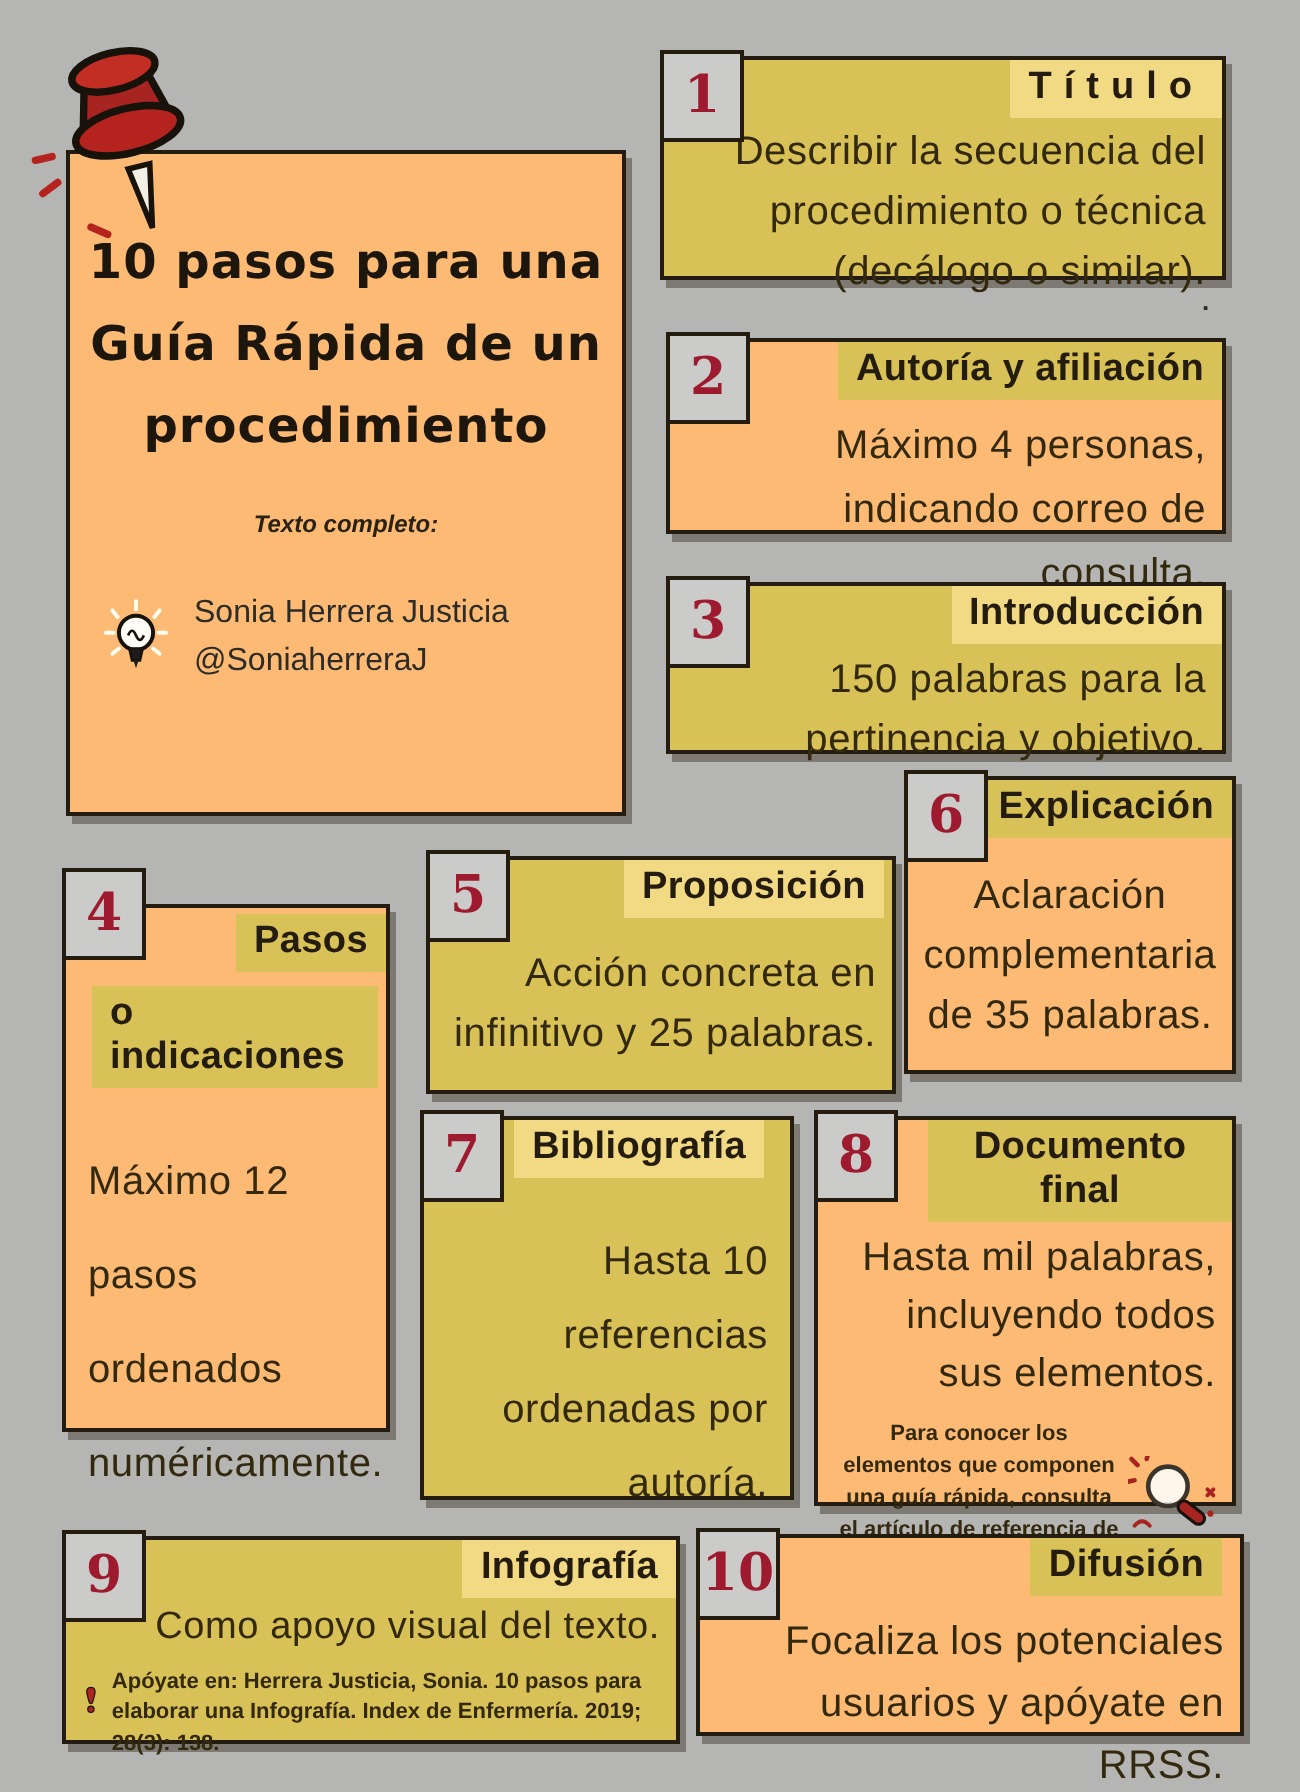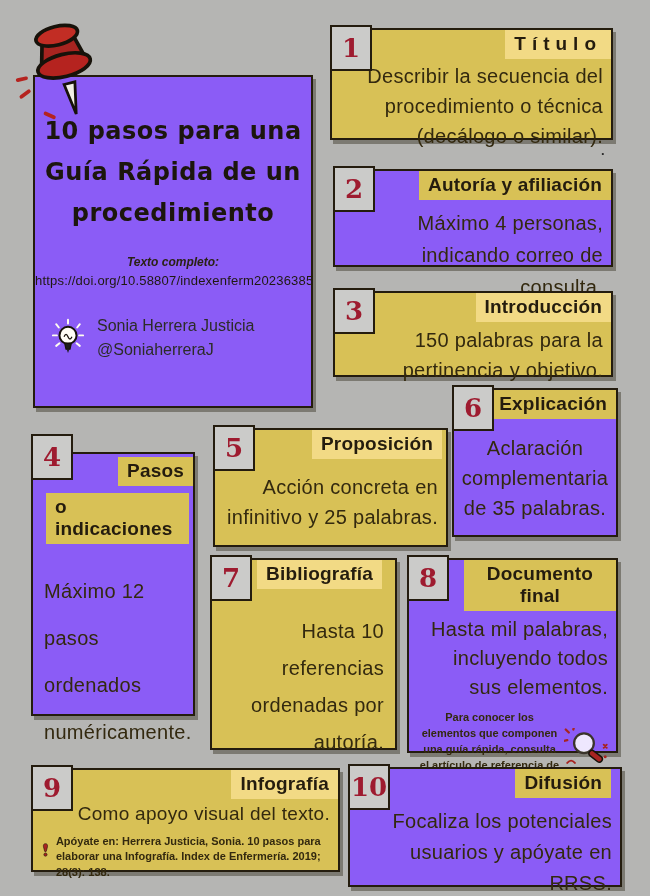--- a/index.html
+++ b/index.html
@@ -14,21 +14,21 @@
     overflow:hidden;
     margin:0 auto;
   }
   .card{
     position:absolute;
     border:2px solid #241c0e;
     box-shadow:3px 4px 0 rgba(55,50,35,.45);
     box-sizing:border-box;
   }
   .dark{background:#d8c156;}
-  .light{background:#8b5cf6;}
+  .light{background:#fdba74;}
   .numsq{
     position:absolute;top:-5px;left:-2px;
     width:42px;height:46px;
     background:#cbcbc9;
     border:2px solid #241c0e;
     display:flex;align-items:center;justify-content:center;
     font-family:"DejaVu Serif",serif;font-weight:bold;
     font-size:26px;color:#9e1b2f;
     box-sizing:border-box;
     z-index:2;
@@ -78,21 +78,21 @@
   
   #card-1{left:330px;top:28px;width:283px;height:112px;}
   #card-2{left:333px;top:169px;width:280px;height:98px;}
   #card-3{left:333px;top:291px;width:280px;height:86px;}
   #card-4{left:31px;top:452px;width:164px;height:264px;}
   #card-5{left:213px;top:428px;width:235px;height:119px;}
   #card-6{left:452px;top:388px;width:166px;height:149px;}
   #card-7{left:210px;top:558px;width:187px;height:192px;}
   #card-8{left:407px;top:558px;width:211px;height:195px;}
   #card-9{left:31px;top:768px;width:309px;height:104px;}
-  #card-10{left:348px;top:767px;width:274px;height:120px;}
+  #card-10{left:348px;top:767px;width:274px;height:101px;}
 
   #card-1 .chip{letter-spacing:6px;}
   #card-1 .body-txt{margin-top:2px;}
   #card-2 .body-txt{margin-top:7px;line-height:1.6;}
   #card-3 .body-txt{margin-top:3px;}
   #card-4 .bandrow.row2 .chip{margin-right:4px;}
   #card-4 .bandrow.row1{margin-top:3px;}
   #card-4 .bandrow.row2{margin-top:7px;}
   #card-4 .body-txt{
     text-align:left;margin-top:24px;padding-left:11px;line-height:2.35;
@@ -142,21 +142,20 @@
       <path d="M16,84 L8,90" stroke="#b5231f" stroke-width="4" stroke-linecap="round"></path>
       <path d="M13,70 L4,72" stroke="#b5231f" stroke-width="4" stroke-linecap="round"></path>
       <path d="M34,108 L43,112" stroke="#b5231f" stroke-width="4" stroke-linecap="round"></path>
     </svg>
     <div class="main-title">
       <div>10 pasos para  una</div>
       <div>Guía Rápida de un</div>
       <div>procedimiento</div>
     </div>
     <div class="fulltext-label">Texto completo:</div>
-    <div class="doi">https://doi.org/10.58807/indexenferm20236385</div>
     <div class="author-row">
       <svg width="42" height="42" viewBox="0 0 64 64" xmlns="http://www.w3.org/2000/svg">
         <g stroke="#fffdf0" stroke-width="3" stroke-linecap="round">
           <line x1="32" y1="4" x2="32" y2="10"></line>
           <line x1="14" y1="11" x2="18" y2="16"></line>
           <line x1="50" y1="11" x2="46" y2="16"></line>
           <line x1="9" y1="28" x2="15" y2="28"></line>
           <line x1="55" y1="28" x2="49" y2="28"></line>
           <line x1="14" y1="44" x2="19" y2="40"></line>
           <line x1="50" y1="44" x2="45" y2="40"></line>

